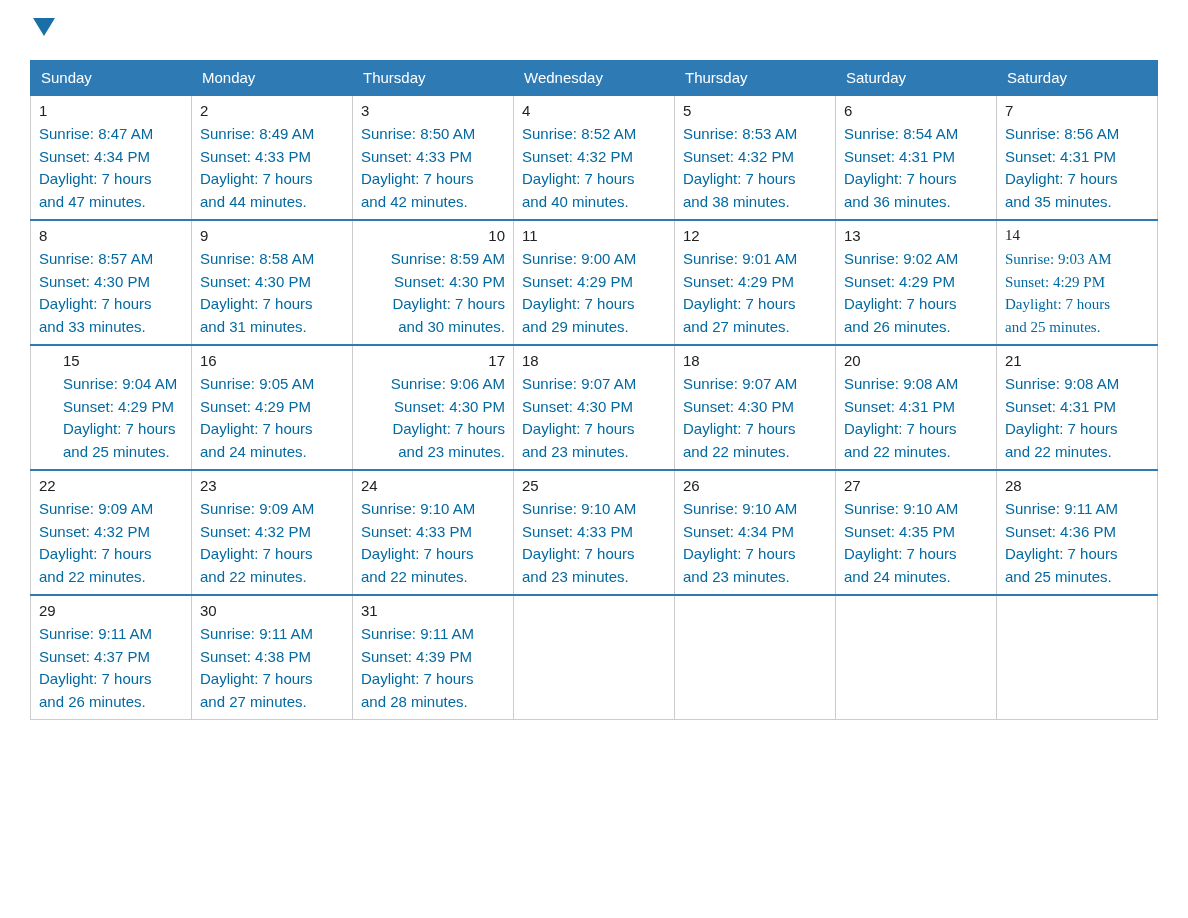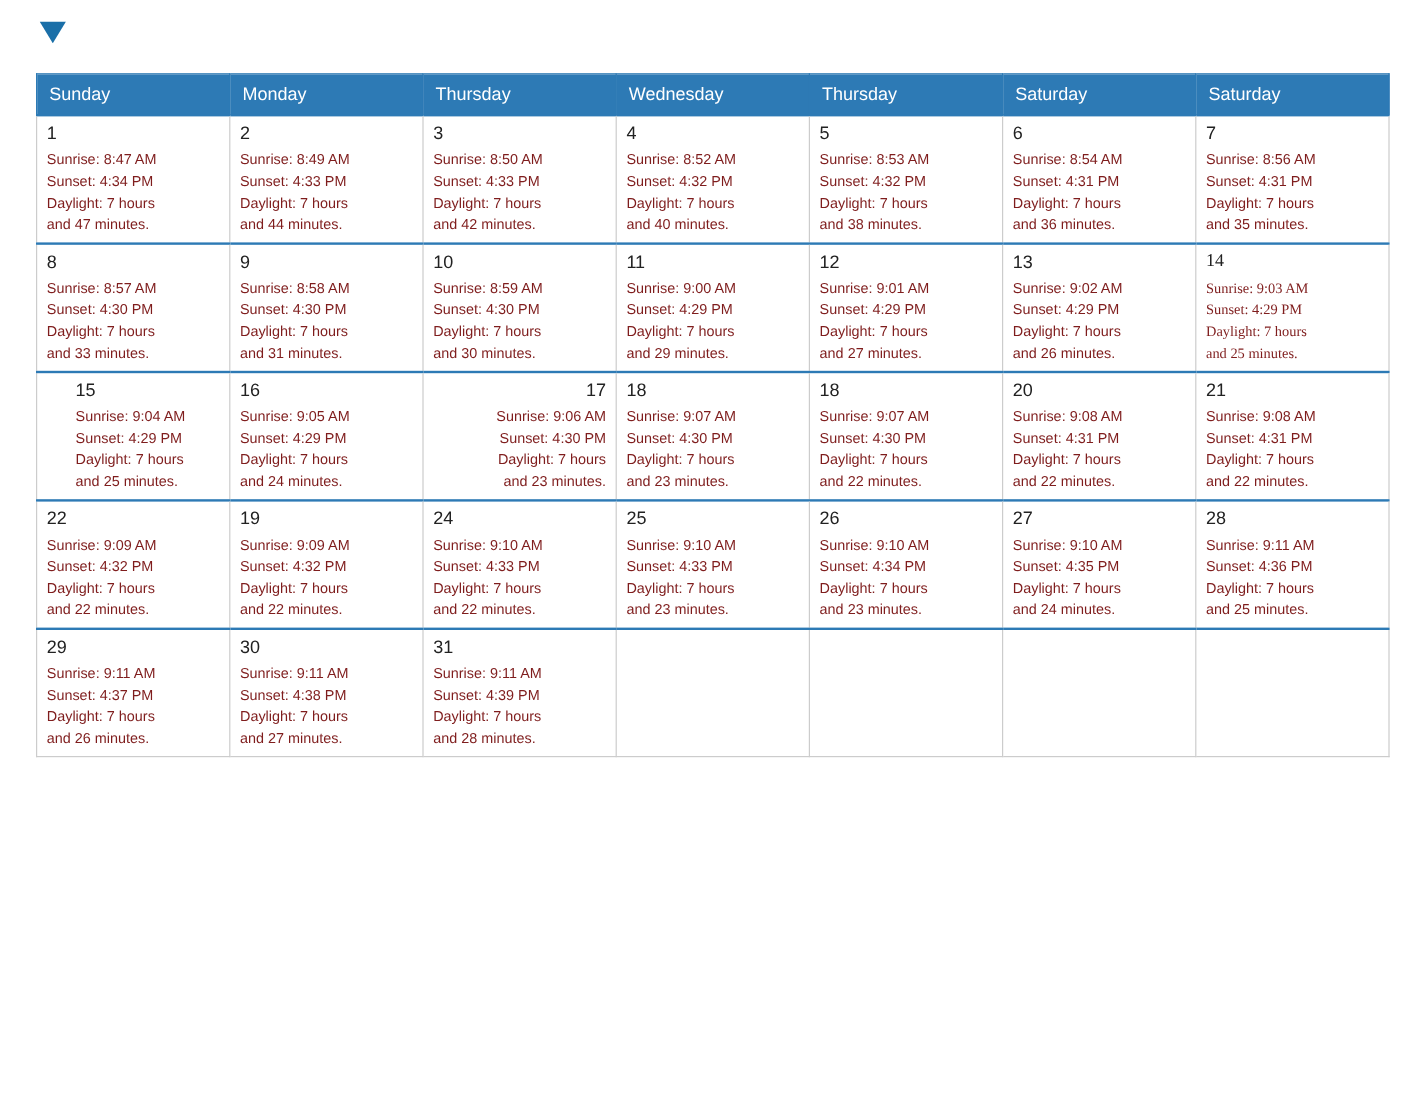--- a/index.html
+++ b/index.html
@@ -59,23 +59,23 @@
       min-height: 100px;
     }
     .day-number {
       font-size: 15px;
       font-weight: normal;
       color: #222;
       display: block;
       margin-bottom: 4px;
     }
     .day-info {
-      font-size: 12px;
+      font-size: 15px;
       line-height: 1.5;
-      color: #7f1d1d;
+      color: #0369a1;
     }
     .calendar tr td {
       border-top: 2px solid #2d7ab5;
     }
     .calendar tr td:not(:first-child) {
       border-top: 1px solid #ccc;
     }
     .calendar tr td:first-child {
       border-top: 2px solid #2d7ab5;
     }
@@ -190,21 +190,21 @@
         <div class="day-info">
           Sunrise: 8:57 AM<br>Sunset: 4:30 PM<br>Daylight: 7 hours<br>and 33 minutes.
         </div>
       </td>
         <td style="border-top: 2px solid rgb(45, 122, 181);">
         <span class="day-number">9</span>
         <div class="day-info">
           Sunrise: 8:58 AM<br>Sunset: 4:30 PM<br>Daylight: 7 hours<br>and 31 minutes.
         </div>
       </td>
-        <td style="border-top: 2px solid rgb(45, 122, 181);">
+        <td style="border-top: 2px solid rgb(45, 122, 181); text-align: right;">
         <span class="day-number">10</span>
         <div class="day-info">
           Sunrise: 8:59 AM<br>Sunset: 4:30 PM<br>Daylight: 7 hours<br>and 30 minutes.
         </div>
       </td>
         <td style="border-top: 2px solid rgb(45, 122, 181);">
         <span class="day-number">11</span>
         <div class="day-info">
           Sunrise: 9:00 AM<br>Sunset: 4:29 PM<br>Daylight: 7 hours<br>and 29 minutes.
         </div>
@@ -273,21 +273,21 @@
       </td>
       </tr>
       <tr>
         <td style="border-top: 2px solid rgb(45, 122, 181);">
         <span class="day-number">22</span>
         <div class="day-info">
           Sunrise: 9:09 AM<br>Sunset: 4:32 PM<br>Daylight: 7 hours<br>and 22 minutes.
         </div>
       </td>
         <td style="border-top: 2px solid rgb(45, 122, 181);">
-        <span class="day-number">19</span>
+        <span class="day-number">23</span>
         <div class="day-info">
           Sunrise: 9:09 AM<br>Sunset: 4:32 PM<br>Daylight: 7 hours<br>and 22 minutes.
         </div>
       </td>
         <td style="border-top: 2px solid rgb(45, 122, 181);">
         <span class="day-number">24</span>
         <div class="day-info">
           Sunrise: 9:10 AM<br>Sunset: 4:33 PM<br>Daylight: 7 hours<br>and 22 minutes.
         </div>
       </td>

